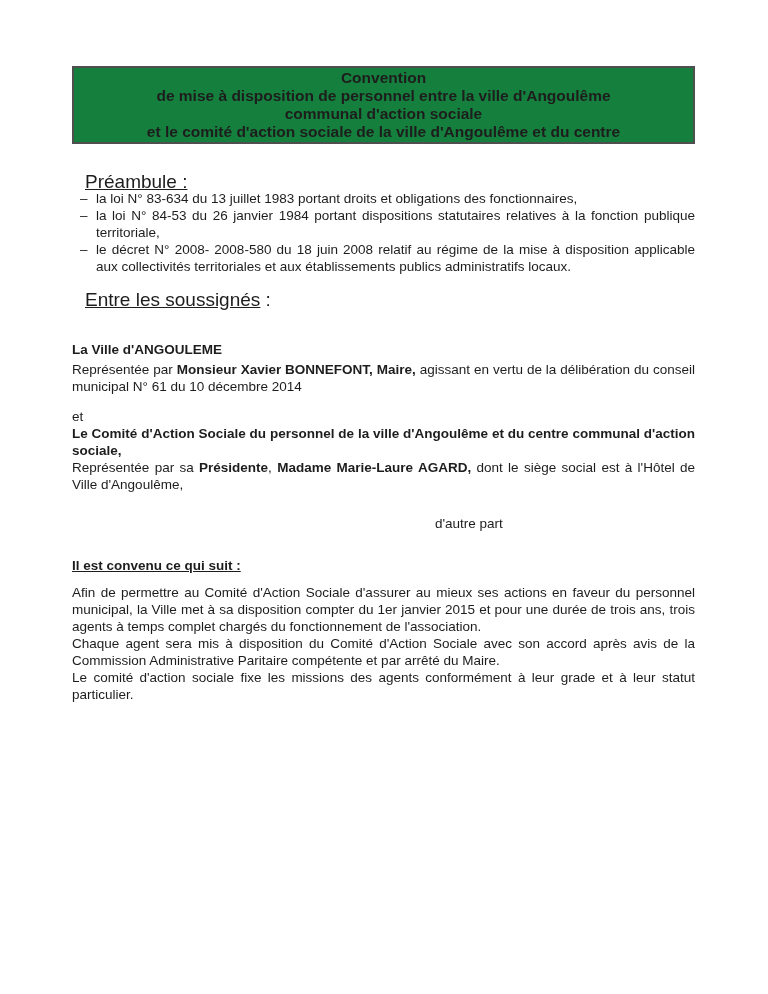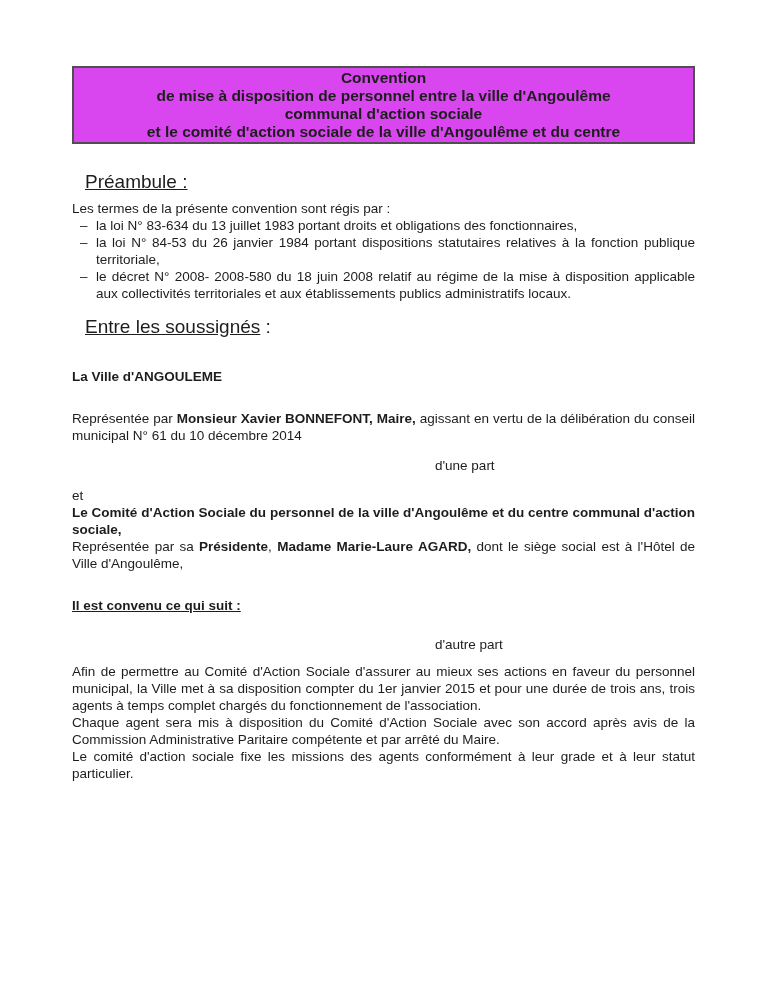--- a/index.html
+++ b/index.html
@@ -6,21 +6,21 @@
   html,body { background:#ffffff; }
   .page {
     position:relative; width:768px; height:994px;
     background:#ffffff; color:#1d1d1d;
     font-family:"Liberation Sans", sans-serif;
     overflow:hidden;
   }
   .content { position:absolute; left:72px; top:0; width:623px; }
   .title-box {
     margin-top:66px;
-    background:#d946ef;
+    background:#15803d;
     border:2px solid #4f4f4f;
     padding:1px 6px;
     text-align:center;
     font-weight:bold;
     font-size:15.5px;
     line-height:18px;
   }
   .body-text { font-size:13.5px; line-height:17px; }
   .just { text-align:justify; }
   .bold { font-weight:bold; }
@@ -29,21 +29,21 @@
   .heading { font-size:19px; line-height:17px; }
   .list-item { display:flex; }
   .dash { flex:0 0 24px; padding-left:8px; }
   .li-text { flex:1 1 auto; text-align:justify; }
   .part-line { margin-left:363px; }
   
   .mt-preambule { margin-top:29px; }
   .mt-intro { margin-top:10px; }
   .mt-parties { margin-top:16px; }
   .mt-ville { margin-top:33px; }
-  .mt-villerep { margin-top:25px; }
+  .mt-villerep { margin-top:3px; }
   .mt-unepart { margin-top:13px; }
   .mt-et { margin-top:13px; }
   .mt-comite { }
   .mt-autrepart { margin-top:22px; }
   .mt-convenu { margin-top:25px; }
   .mt-article { margin-top:41px; }
   .mt-p1 { margin-top:10px; }
   .mt-p2 { }
   .mt-p3 { }
 </style>
@@ -57,21 +57,20 @@
       <div>Convention</div>
       <div>de mise à disposition de personnel entre la ville d'Angoulême</div>
       <div>communal d'action sociale</div>
       <div>et le comité d'action sociale de la ville d'Angoulême et du centre</div>
     </div>
 
     <div class="heading indent mt-preambule">
       <span class="u">Préambule :</span>
     </div>
 
-    <p class="body-text mt-intro">Les termes de la présente convention sont régis par :</p>
 
     <div class="body-text">
       <div class="list-item">
         <span class="dash">–</span>
         <div class="li-text">la loi N° 83-634 du 13 juillet 1983 portant droits et obligations des fonctionnaires,</div>
       </div>
       <div class="list-item">
         <span class="dash">–</span>
         <div class="li-text">la loi N° 84-53 du 26 janvier 1984 portant dispositions statutaires relatives à la fonction publique territoriale,</div>
       </div>
@@ -82,32 +81,31 @@
     </div>
 
     <div class="heading indent mt-parties">
       <span class="u">Entre les soussignés</span><span> :</span>
     </div>
 
     <p class="body-text bold mt-ville">La Ville d'ANGOULEME</p>
 
     <p class="body-text just mt-villerep"><span>Représentée par </span><span class="bold">Monsieur Xavier BONNEFONT, Maire,</span><span> agissant en vertu de la délibération du conseil municipal N° 61 du 10 décembre 2014</span></p>
 
-    <p class="body-text part-line mt-unepart">d'une part</p>
 
     <p class="body-text mt-et">et</p>
 
     <div class="body-text just mt-comite">
       <span class="bold">Le Comité d'Action Sociale du personnel de la ville d'Angoulême et du centre communal d'action sociale,</span><br>
       <span>Représentée par sa </span><span class="bold">Présidente</span><span>, </span><span class="bold">Madame Marie-Laure AGARD,</span><span> dont le siège social est à l'Hôtel de Ville d'Angoulême,</span>
     </div>
 
+    <p class="body-text part-line mt-autrepart">d'autre part</p>
+
     <p class="body-text bold mt-convenu"><span class="u">Il est convenu ce qui suit :</span></p>
-
-    <p class="body-text part-line mt-autrepart">d'autre part</p>
 
 
     <p class="body-text just mt-p1">Afin de permettre au Comité d'Action Sociale d'assurer au mieux ses actions en faveur du personnel municipal, la Ville met à sa disposition compter du 1er janvier 2015 et pour une durée de trois ans, trois agents à temps complet chargés du fonctionnement de l'association.</p>
 
     <p class="body-text just mt-p2">Chaque agent sera mis à disposition du Comité d'Action Sociale avec son accord après avis de la Commission Administrative Paritaire compétente et par arrêté du Maire.</p>
 
     <p class="body-text just mt-p3">Le comité d'action sociale fixe les missions des agents conformément à leur grade et à leur statut particulier.</p>
 
   </div>
 </div>

